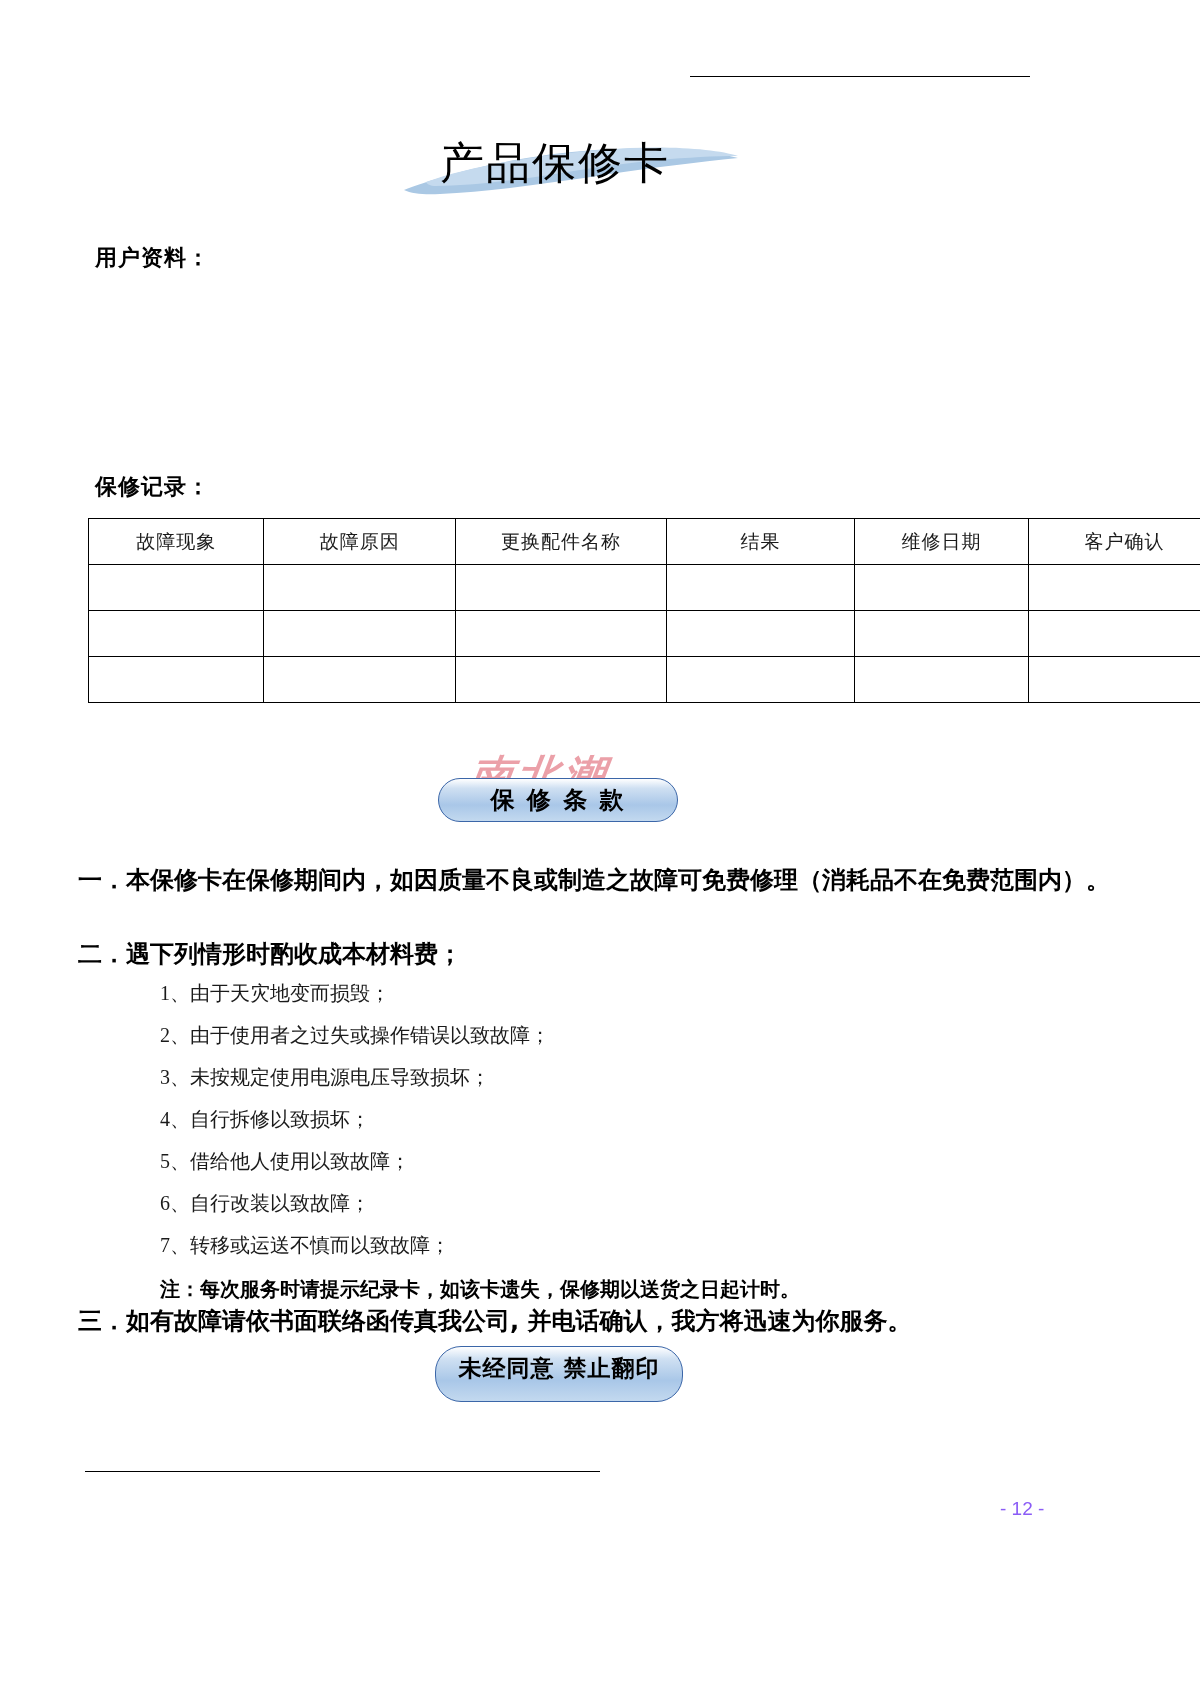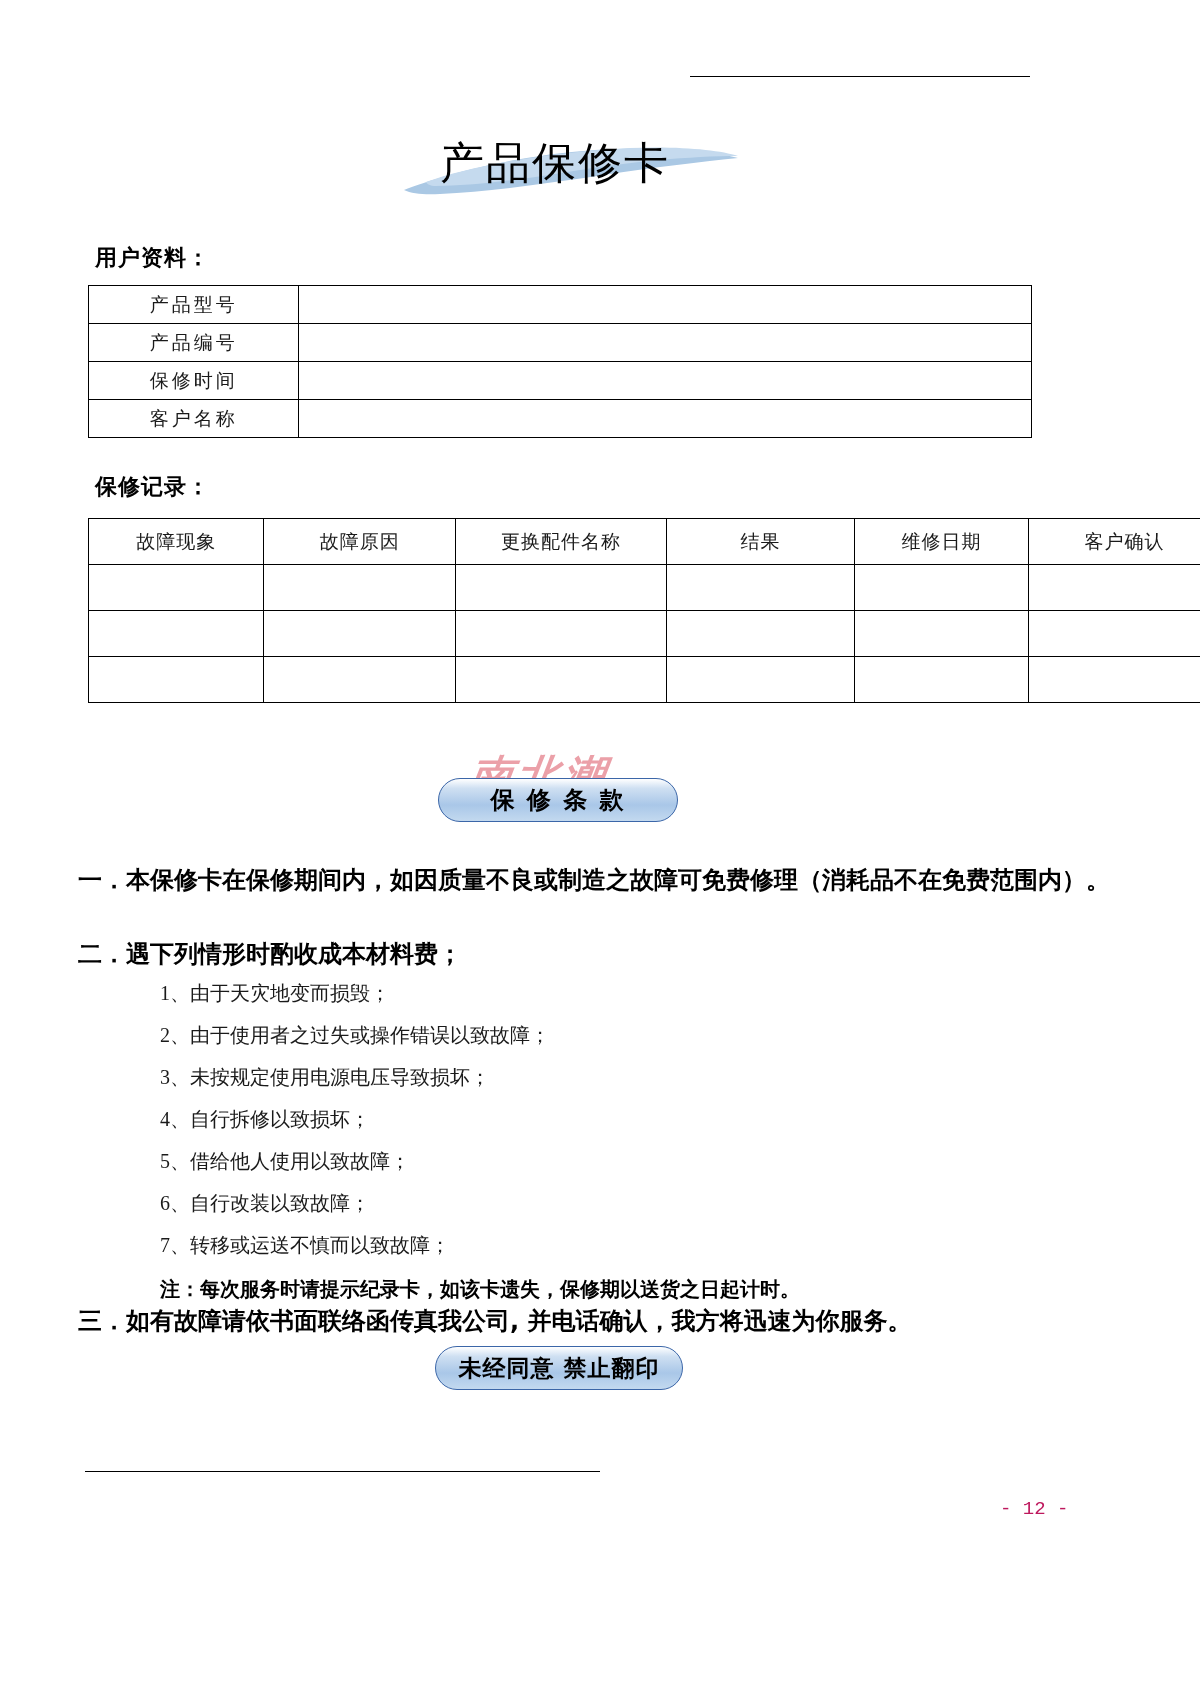--- a/index.html
+++ b/index.html
@@ -169,21 +169,21 @@
     width: 240px;
     height: 44px;
     line-height: 42px;
     font-size: 24px;
     letter-spacing: 2px;
   }
   #pill-footer {
     left: 435px;
     top: 1346px;
     width: 248px;
-    height: 44px;
+    height: 56px;
     line-height: 42px;
     font-size: 23px;
     letter-spacing: 1px;
   }
 
   
   .clause {
     position: absolute;
     font-family: "DejaVu Sans", "Liberation Sans", sans-serif;
     font-size: 24px;
@@ -220,62 +220,42 @@
     left: 85px;
     top: 1471px;
     width: 515px;
     height: 0;
     border-top: 1.5px solid #000;
   }
   .page-number {
     position: absolute;
     left: 1000px;
     top: 1498px;
-    font-family: Liberation Mono, monospace;
+    font-family: Liberation Sans, sans-serif;
     font-size: 19px;
-    color: #be185d;
+    color: #8b5cf6;
   }
 </style>
 </head>
 <body>
 
 <div class="page">
 
   <div class="header-rule"></div>
 
   <div class="title-wrap">
     <svg class="title-swoosh" viewBox="0 0 340 62">
       <path d="M4,54 C40,40 110,20 195,14 C255,10 310,14 338,22 C300,26 250,32 210,38 C150,47 90,56 40,58 C26,59 12,58 4,54 Z" fill="#aac8e4"></path>
       <path d="M26,46 C70,30 150,16 230,12 C280,10 320,14 338,20 C290,20 230,26 180,34 C120,44 70,50 36,50 C30,50 27,48 26,46 Z" fill="#c5daee"></path>
     </svg>
     <div class="title-text">产品保修卡</div>
   </div>
 
   <div class="section-heading" id="heading-user">用户资料：</div>
 
-  <table class="doc-table" id="table-user">
-    <tbody>
-      <tr>
-        <td class="label-cell">产品型号</td>
-        <td class="value-cell"></td>
-      </tr>
-      <tr>
-        <td class="label-cell">产品编号</td>
-        <td class="value-cell"></td>
-      </tr>
-      <tr>
-        <td class="label-cell">保修时间</td>
-        <td class="value-cell"></td>
-      </tr>
-      <tr>
-        <td class="label-cell">客户名称</td>
-        <td class="value-cell"></td>
-      </tr>
-    </tbody>
-  </table>
 
   <div class="section-heading" id="heading-record">保修记录：</div>
 
   <table class="doc-table" id="table-record">
     <thead>
       <tr>
         <th class="col-0">故障现象</th>
         <th class="col-1">故障原因</th>
         <th class="col-2">更换配件名称</th>
         <th class="col-3">结果</th>

